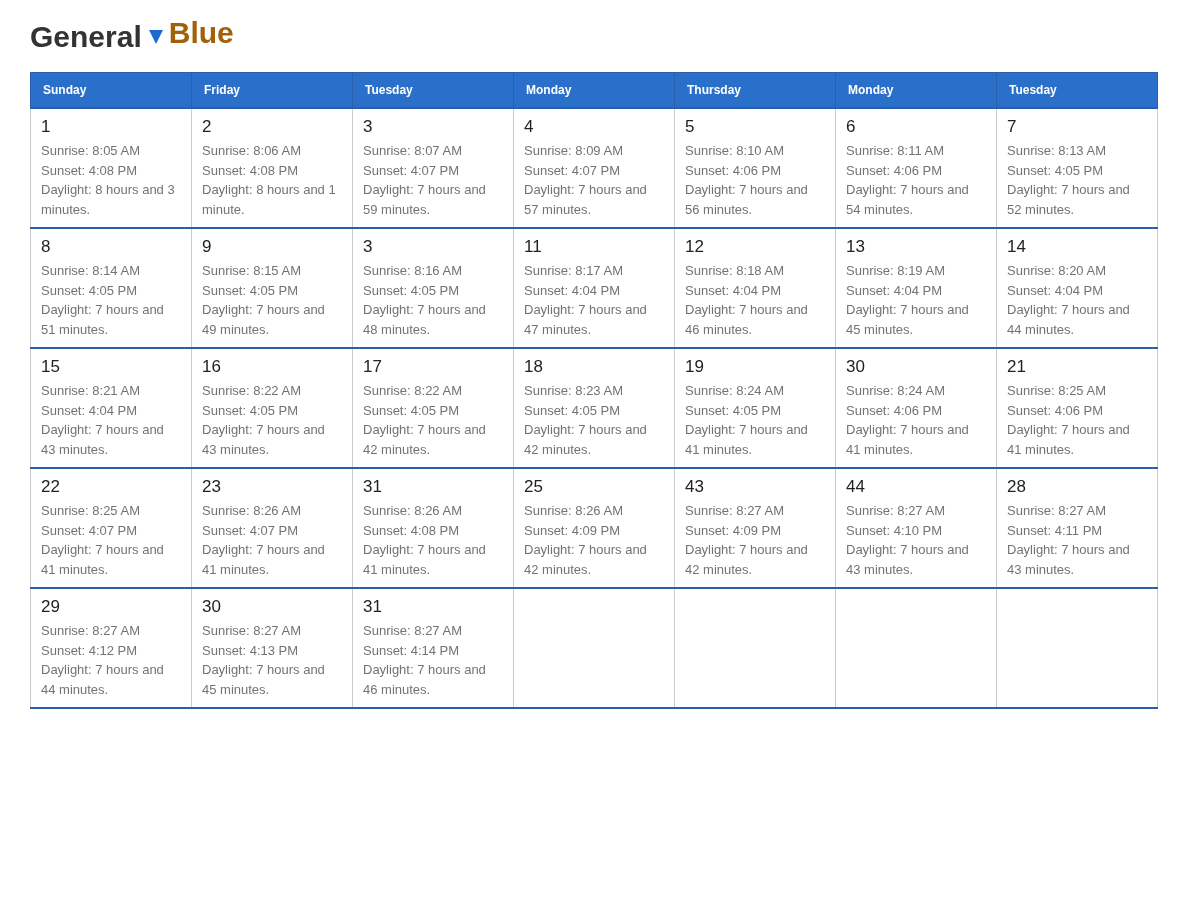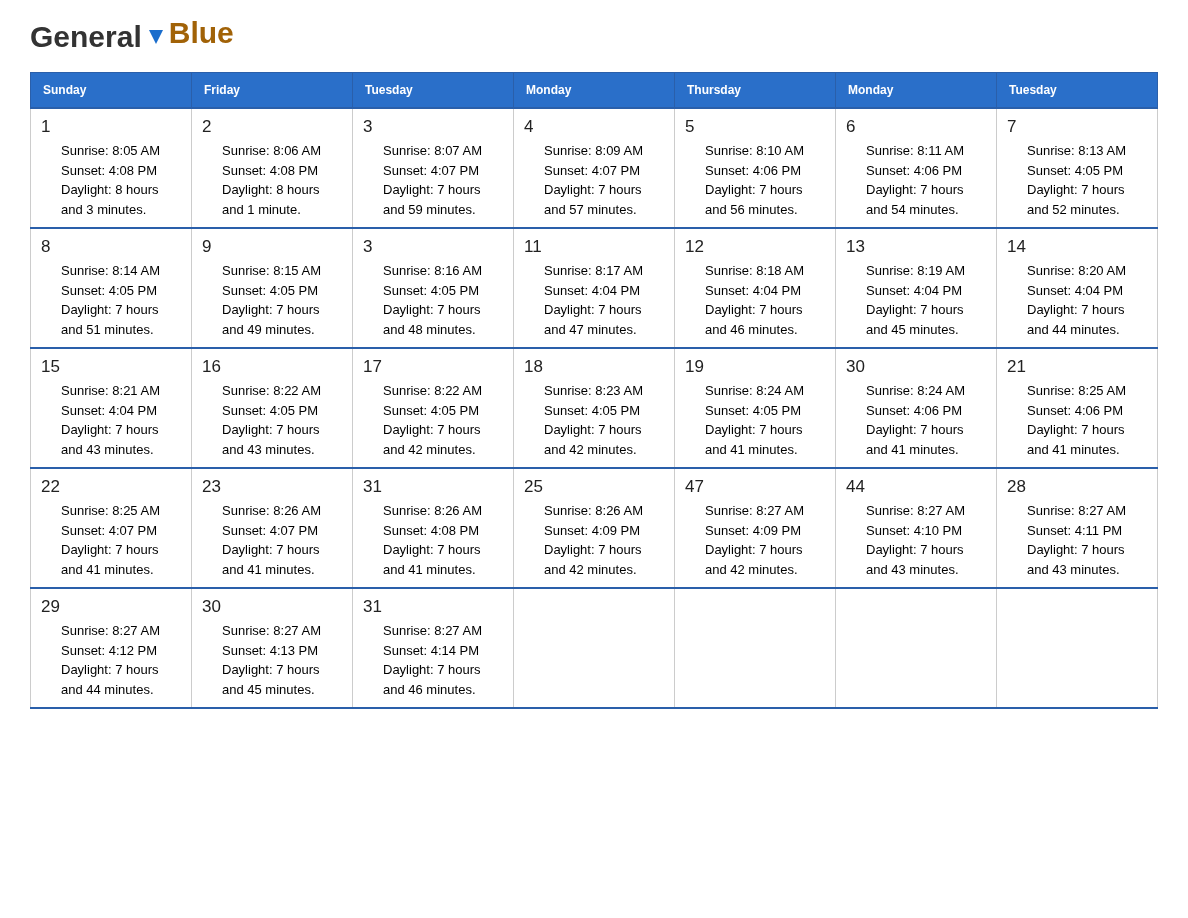--- a/index.html
+++ b/index.html
@@ -59,22 +59,21 @@
     .day-num {
       font-size: 17px;
       font-weight: normal;
       color: #222;
       display: block;
       margin-bottom: 4px;
     }
     .day-info {
       font-size: 13px;
       line-height: 1.5;
-      color: #000000;
-      margin-left: 20px;
+      color: #737373;
     }
     .empty-cell {
       background: #fff;
     }
     .logo-wrapper {
       display: flex;
       align-items: center;
       gap: 0px;
     }
   </style>
@@ -209,21 +208,21 @@
         </td>
         <td>
           <span class="day-num">31</span>
           <div class="day-info">Sunrise: 8:26 AM<br>Sunset: 4:08 PM<br>Daylight: 7 hours and 41 minutes.</div>
         </td>
         <td>
           <span class="day-num">25</span>
           <div class="day-info">Sunrise: 8:26 AM<br>Sunset: 4:09 PM<br>Daylight: 7 hours and 42 minutes.</div>
         </td>
         <td>
-          <span class="day-num">47</span>
+          <span class="day-num">43</span>
           <div class="day-info">Sunrise: 8:27 AM<br>Sunset: 4:09 PM<br>Daylight: 7 hours and 42 minutes.</div>
         </td>
         <td>
           <span class="day-num">44</span>
           <div class="day-info">Sunrise: 8:27 AM<br>Sunset: 4:10 PM<br>Daylight: 7 hours and 43 minutes.</div>
         </td>
         <td>
           <span class="day-num">28</span>
           <div class="day-info">Sunrise: 8:27 AM<br>Sunset: 4:11 PM<br>Daylight: 7 hours and 43 minutes.</div>
         </td>

